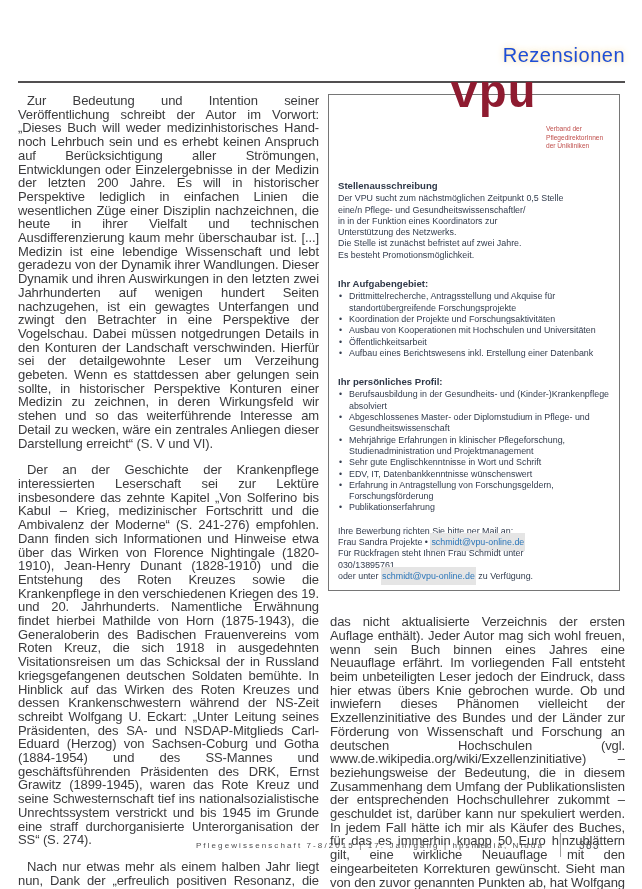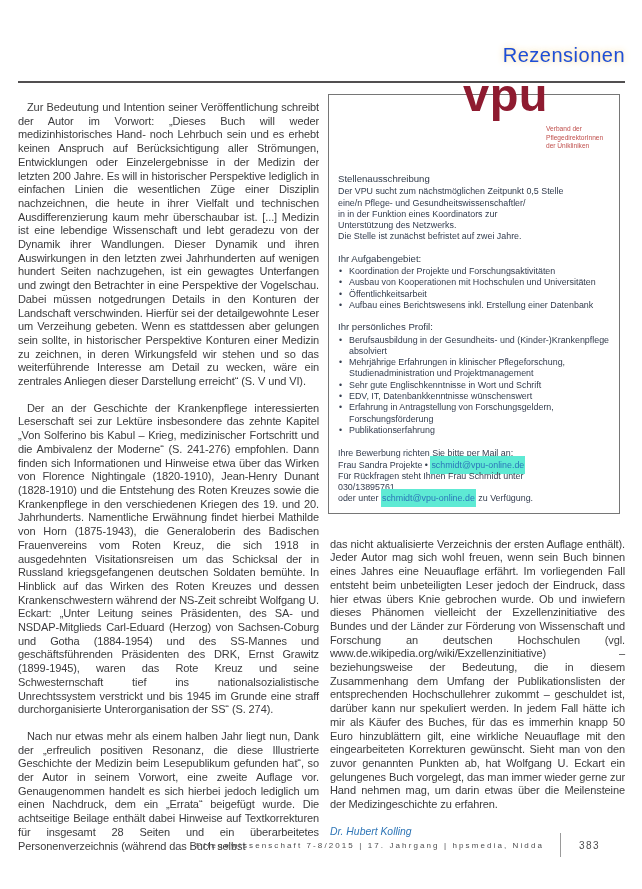--- a/index.html
+++ b/index.html
@@ -23,22 +23,22 @@
   .header-rule {
     position:absolute; top:81px; left:18px; right:17px;
     height:2px; background:#514f50;
   }
 
   
   .col-left  { position:absolute; left:18px;  top:94px; width:301px; }
   .col-right { position:absolute; left:330px; top:94px; width:295px; }
 
   .body-par {
-    margin:7px 0 13px 0;
-    font-size:11px; line-height:13.7px;
+    margin:0 0 13px 0;
+    font-size:13px; line-height:13.7px;
     color:#3b3b3d;
     text-align:justify;
     letter-spacing:-0.1px;
   }
   .body-par.indent { text-indent:9px; }
 
   .author {
     margin:14px 0 0 0;
     font-size:10.4px; font-style:italic;
     color:#2e75b6;
@@ -49,41 +49,42 @@
     box-sizing:border-box;
     width:292px; margin-left:-2px;
     border:1.5px solid #767676;
     background:#ffffff;
     padding:6px 9px 8px 9px;
     color:#323c4e;
     font-size:8.9px; line-height:11.3px;
   }
   .logo-row { position:relative; height:62px; margin-bottom:4px; }
   .logo-word {
-    position:absolute; left:125px; top:-12px;
+    position:absolute; left:112px; top:-12px;
     font-size:47px; font-weight:700; letter-spacing:0.5px;
     color:#8e1b30;
+    font-family:Liberation Mono, monospace;
   }
   .logo-tagline {
     position:absolute; left:208px; top:24px;
     font-size:6.6px; line-height:8.6px;
     color:#c0504d;
   }
   .box-heading {
-    font-weight:400; font-size:9.6px;
-    margin:10px 0 2px 0;
+    font-weight:700; font-size:9.6px;
+    margin:17px 0 2px 0;
     color:#2f3949;
   }
   .intro-lines div { white-space:nowrap; }
   .box-list { list-style:none; margin:1px 0 5px 0; padding:0; }
   .box-list li { position:relative; padding-left:11px; }
   .box-list li::before { content:"•"; position:absolute; left:1px; top:0; }
   .contact { margin-top:12px; }
   .email-link {
-    background:#5eead4; color:#2b76b9;
+    background:#e5e5e5; color:#2b76b9;
     padding:4px 1px;
     cursor:pointer;
   }
 
   
   .footer {
     position:absolute; top:833px; left:0; width:642px;
     display:flex; align-items:center; justify-content:flex-end;
     padding-right:33px; box-sizing:border-box;
   }
@@ -126,33 +127,36 @@
       </div>
 
       <div class="box-heading">Stellenausschreibung</div>
 
       <div class="intro-lines">
         <div>Der VPU sucht zum nächstmöglichen Zeitpunkt 0,5 Stelle</div>
         <div>eine/n Pflege- und Gesundheitswissenschaftler/</div>
         <div>in in der Funktion eines Koordinators zur</div>
         <div>Unterstützung des Netzwerks.</div>
         <div>Die Stelle ist zunächst befristet auf zwei Jahre.</div>
+        <div>Es besteht Promotionsmöglichkeit.</div>
       </div>
 
       <div class="box-heading">Ihr Aufgabengebiet:</div>
       <ul class="box-list">
+        <li>Drittmittelrecherche, Antragsstellung und Akquise für standortübergreifende Forschungsprojekte</li>
         <li>Koordination der Projekte und Forschungsaktivitäten</li>
         <li>Ausbau von Kooperationen mit Hochschulen und Universitäten</li>
         <li>Öffentlichkeitsarbeit</li>
         <li>Aufbau eines Berichtswesens inkl. Erstellung einer Datenbank</li>
       </ul>
 
       <div class="box-heading">Ihr persönliches Profil:</div>
       <ul class="box-list">
         <li>Berufsausbildung in der Gesundheits- und (Kinder-)Krankenpflege absolviert</li>
+        <li>Abgeschlossenes Master- oder Diplomstudium in Pflege- und Gesundheitswissenschaft</li>
         <li>Mehrjährige Erfahrungen in klinischer Pflegeforschung, Studienadministration und Projektmanagement</li>
         <li>Sehr gute Englischkenntnisse in Wort und Schrift</li>
         <li>EDV, IT, Datenbankkenntnisse wünschenswert</li>
         <li>Erfahrung in Antragstellung von Forschungsgeldern, Forschungsförderung</li>
         <li>Publikationserfahrung</li>
       </ul>
 
       <div class="contact">
         <div>Ihre Bewerbung richten Sie bitte per Mail an:</div>
         <div>

